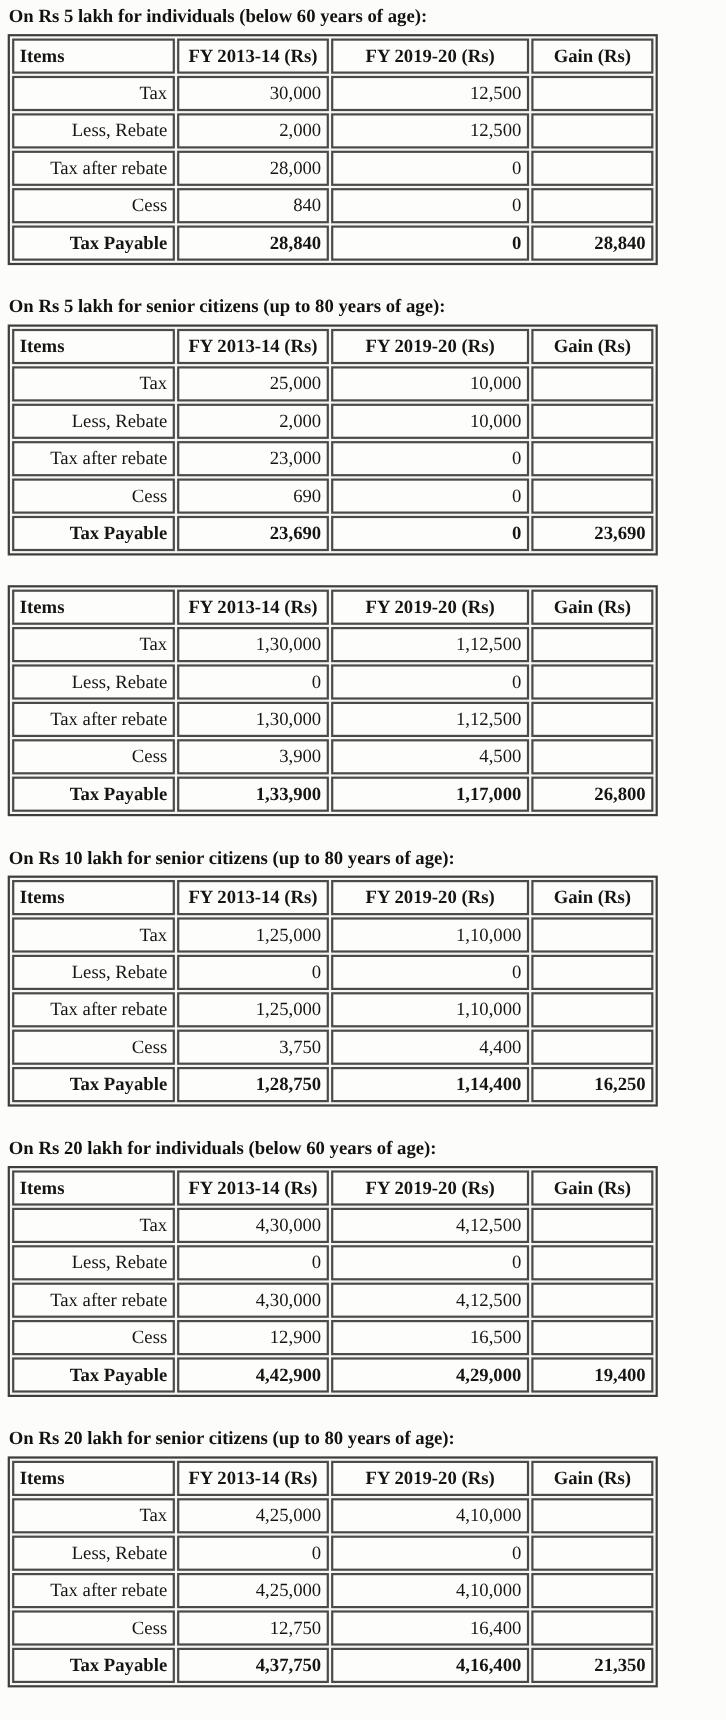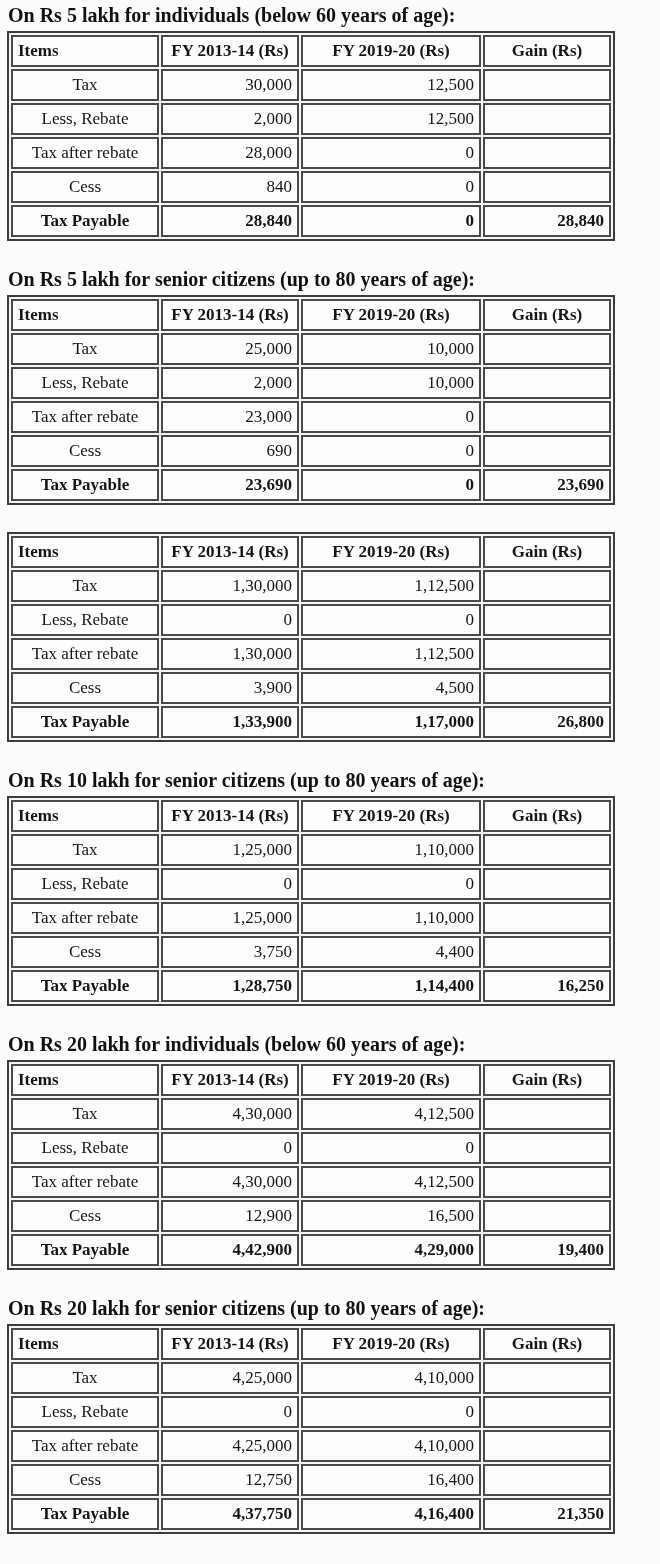--- a/index.html
+++ b/index.html
@@ -13,21 +13,21 @@
     box-sizing: border-box;
     padding: 4px 7px 0 7px;
     font-family: "Liberation Serif", serif;
     color: #151515;
     overflow: hidden;
   }
   .tax-section {
     margin: 0 0 27px 0;
   }
   .section-title {
-    font-size: 20px;
+    font-size: 17px;
     line-height: 22px;
     font-weight: bold;
     margin: 0 0 5px 1px;
     color: #111;
     white-space: nowrap;
   }
   table.tax-table {
     border-collapse: separate;
     border-spacing: 2px;
     border: 2px solid #3d3d3d;
@@ -47,30 +47,30 @@
     white-space: nowrap;
   }
   table.tax-table th {
     font-weight: bold;
     text-align: center;
   }
   table.tax-table th.col0 {
     text-align: left;
   }
   td.item-cell {
-    text-align: center;
+    text-align: right;
     margin-top: 48px;
   }
   td.num {
     text-align: right;
   }
   .col0 { width: 148px; }
   .col1 { width: 138px; }
   .col2 { width: 180px; }
-  .col3 { width: 128px; margin-top: 23px; }
+  .col3 { width: 111px; margin-top: 23px; }
   tr.total-row td {
     font-weight: bold;
   }
 </style>
 </head>
 <body>
 
 <div id="doc">
   <section class="tax-section">
     <h2 class="section-title">On Rs 5 lakh for individuals (below 60 years of age):</h2>

